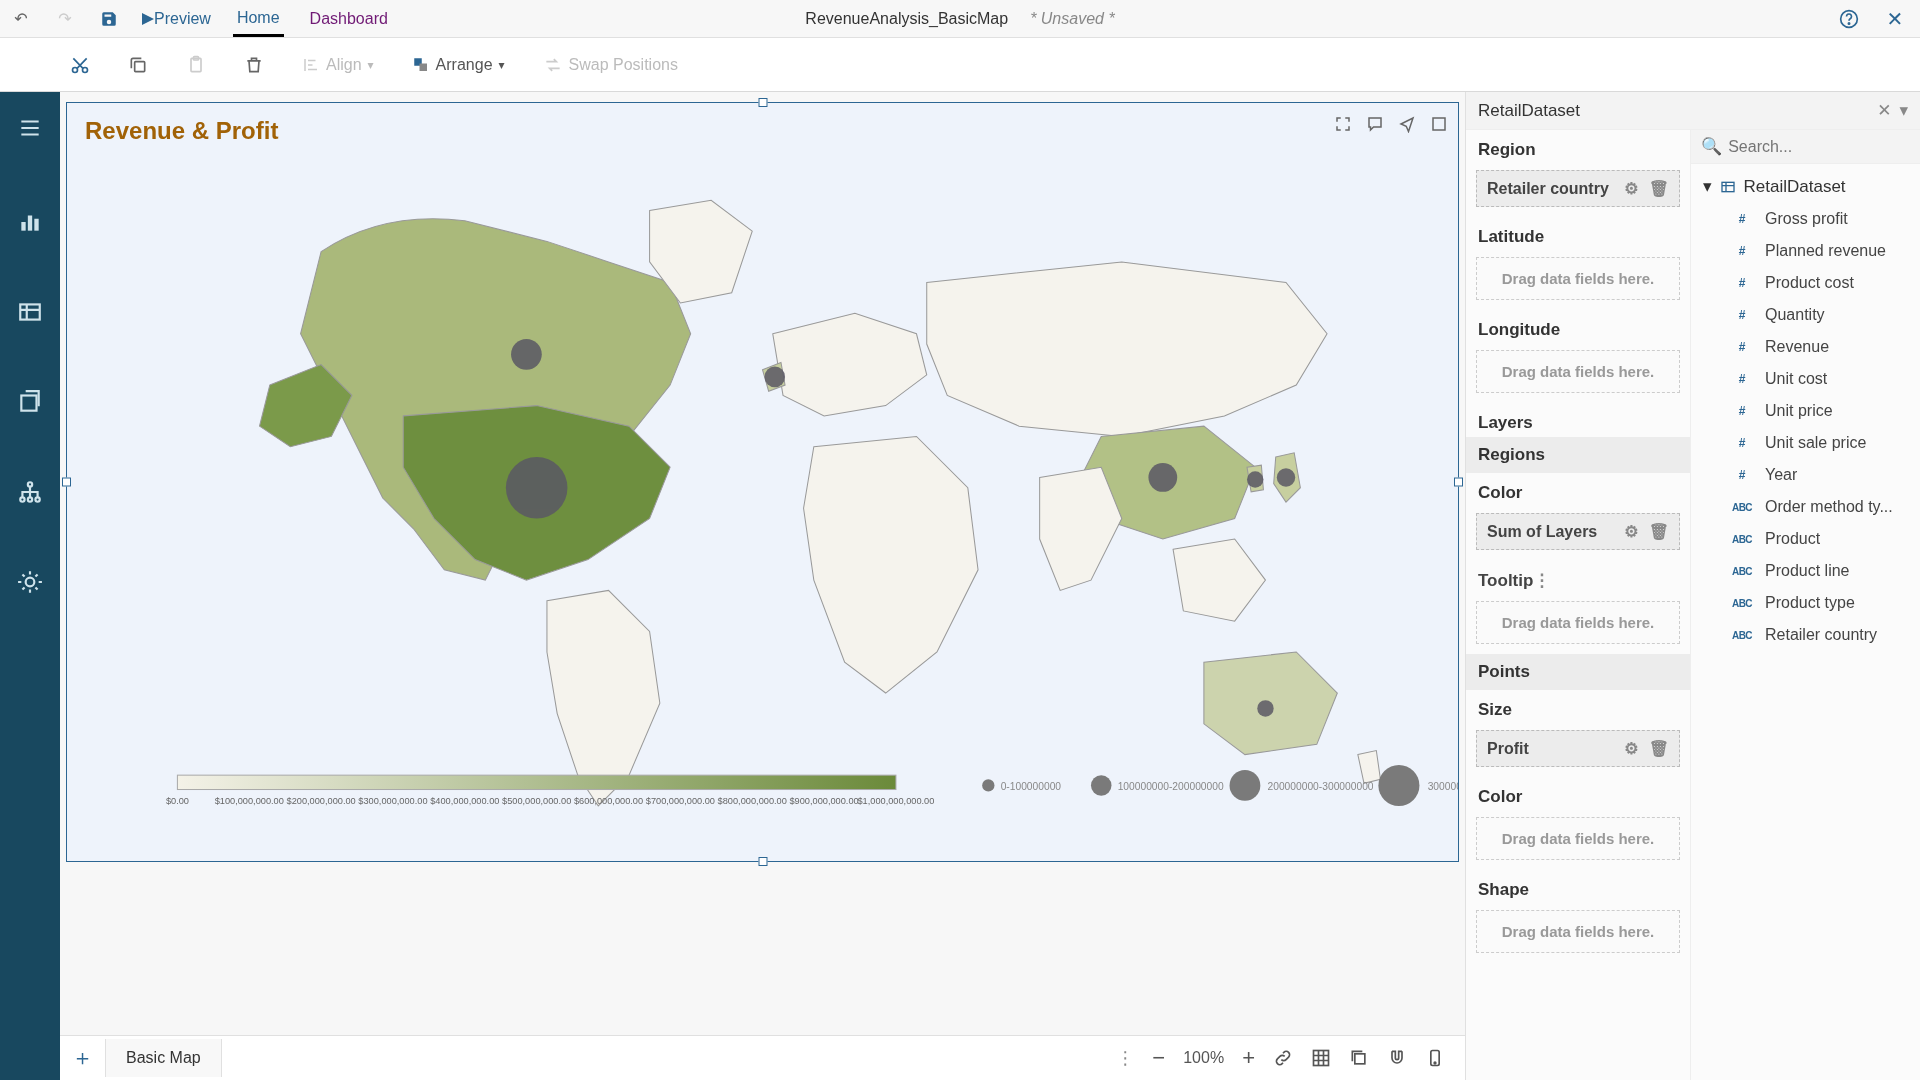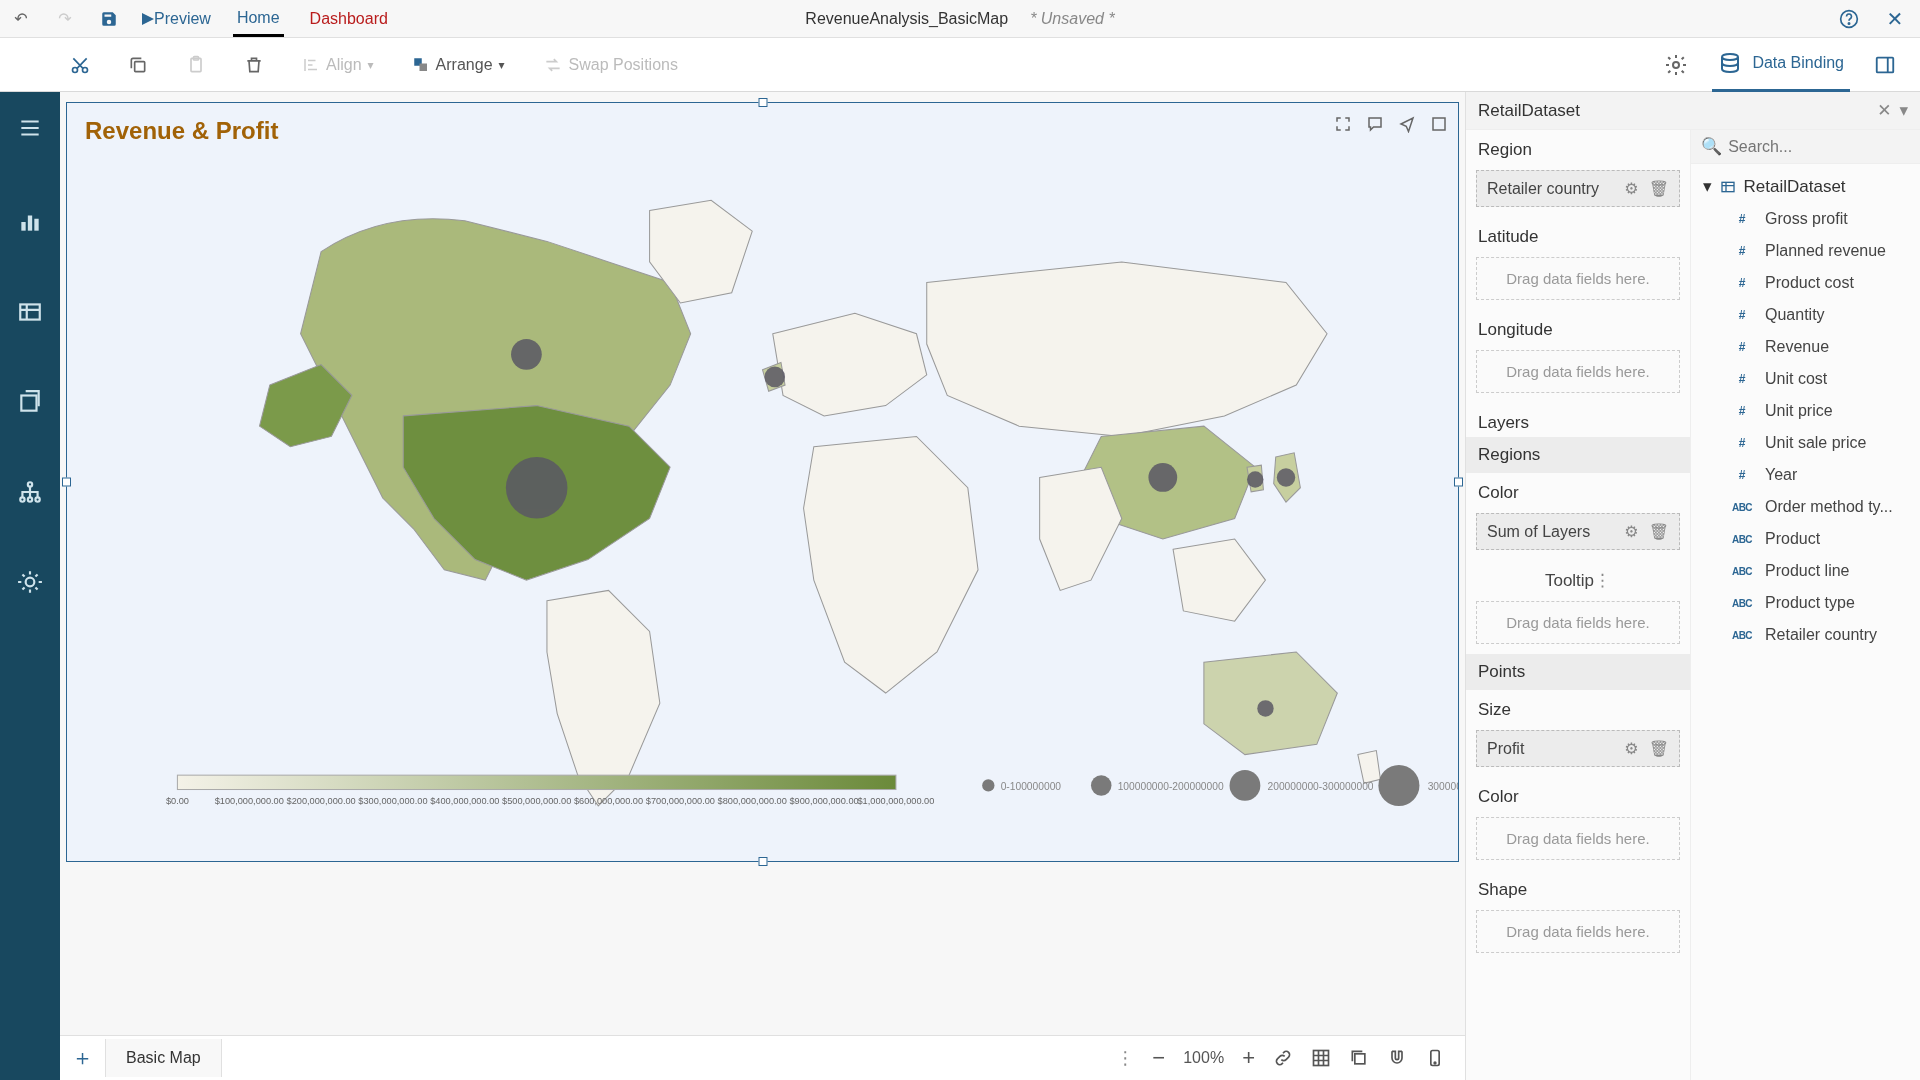--- a/index.html
+++ b/index.html
@@ -4,21 +4,21 @@
 <style>
 * { box-sizing: border-box; margin: 0; padding: 0; font-family: "Segoe UI", Arial, sans-serif; }
 body { width: 1920px; height: 1080px; overflow: hidden; background: #fff; }
 
 
 .topbar { height: 38px; background: #f7f7f7; border-bottom: 1px solid #e0e0e0; display: flex; align-items: center; padding: 0 10px; font-size: 16px; color: #444; position: relative; }
 .topbar .left { display: flex; align-items: center; gap: 22px; }
 .topbar .icon-btn { width: 22px; height: 22px; display: flex; align-items: center; justify-content: center; color: #666; cursor: pointer; }
 .topbar .save-icon { color: #2c6693; }
 .topbar .preview { display: flex; align-items: center; gap: 0; color: #2c6693; cursor: pointer; }
-.topbar .tab { padding: 8px 4px; cursor: pointer; color: #b91c1c; }
+.topbar .tab { padding: 8px 4px; cursor: pointer; color: #701a75; }
 .topbar .tab.active { color: #2c6693; border-bottom: 3px solid #000000; padding-bottom: 7px; }
 .topbar .center { position: absolute; left: 50%; transform: translateX(-50%); display: flex; gap: 22px; align-items: center; }
 .topbar .center .title { color: #333; }
 .topbar .center .unsaved { color: #888; font-style: italic; }
 .topbar .right { position: absolute; right: 14px; display: flex; gap: 24px; align-items: center; }
 
 
 .toolbar { height: 54px; border-bottom: 1px solid #d9d9d9; display: flex; align-items: center; padding-left: 70px; gap: 38px; font-size: 16px; color: #555; background: #fff; }
 .toolbar .tool { display: flex; align-items: center; gap: 6px; cursor: pointer; }
 .toolbar .tool.disabled { color: #bbb; cursor: default; justify-content: space-between; }
@@ -54,42 +54,42 @@
 .tabs-bar .bottom-tools { display: flex; align-items: center; gap: 18px; padding-right: 20px; color: #555; }
 .tabs-bar .zoom { font-size: 16px; }
 
 
 .rightpanel { width: 455px; background: #fbfbfb; border-left: 1px solid #e0e0e0; display: flex; flex-direction: column; font-size: 17px; color: #444; overflow-y: auto; }
 .dataset-row { display: flex; align-items: center; padding: 8px 12px; border-bottom: 1px solid #eee; background: #f3f3f3; }
 .dataset-row input { flex: 1; border: none; background: transparent; font-size: 17px; color: #333; outline: none; }
 .dataset-row .icn { color: #888; cursor: pointer; margin-left: 8px; }
 
 .binding-split { display: flex; flex: 1; overflow: hidden; }
-.binding-left { width: 225px; border-right: 1px solid #eee; overflow-y: auto; padding-bottom: 20px; }
+.binding-left { width: 225px; border-right: 1px solid #eee; overflow-y: auto; padding-bottom: 20px; font-weight: bold; }
 .binding-right { flex: 1; overflow-y: auto; }
 
 .section-label { padding: 10px 12px 4px; color: #333; font-size: 17px; }
 .section-header { background: #ececec; padding: 8px 12px; color: #333; font-size: 17px; }
 .drop-zone { margin: 6px 10px 10px; border: 1px dashed #ccc; background: #fafafa; padding: 12px 8px; font-size: 15px; color: #999; text-align: center; }
 .bound-field { margin: 6px 10px 10px; border: 1px dashed #bbb; background: #ececec; padding: 8px 10px; font-size: 16px; color: #444; display: flex; align-items: center; }
 .bound-field .field-name { flex: 1; }
 .bound-field .field-actions { display: flex; gap: 10px; color: #888; }
 
 .search-row { display: flex; align-items: center; padding: 6px 10px; border-bottom: 1px solid #eee; color: #999; background: #f3f3f3; }
 .search-row input { border: none; background: transparent; font-size: 16px; color: #0c4a6e; width: 100%; outline: none; margin-left: 6px; }
 
 .tree { padding: 6px 4px; }
 .tree-root { display: flex; align-items: center; gap: 8px; padding: 6px 8px; cursor: pointer; color: #333; }
 .tree-children { padding-left: 26px; }
 .field-row { display: flex; align-items: center; gap: 10px; padding: 7px 8px; cursor: grab; color: #444; font-size: 16px; }
 .field-row .type-badge { font-size: 12px; color: #2c6693; width: 26px; text-align: center; font-weight: 600; }
 .field-row .type-badge.abc { font-size: 10px; letter-spacing: -0.5px; }
 .field-row .fname { white-space: nowrap; overflow: hidden; text-overflow: ellipsis; }
 
-.tooltip-label-row { display: flex; align-items: center; justify-content: center; padding: 10px 12px 4px; }
+.tooltip-label-row { display: flex; align-items: center; justify-content: flex-start; padding: 10px 12px 4px; }
 
 svg { display: block; }
 </style>
 </head>
 <body>
 
 <div class="topbar">
   <div class="left">
     <span class="icon-btn">↶</span>
     <span class="icon-btn" style="color:#ccc">↷</span>
@@ -163,42 +163,20 @@
     <span>Arrange</span>
     <span style="font-size:12px">▾</span>
   </span>
   <span class="tool disabled">
     <svg width="20" height="20" viewBox="0 0 24 24" fill="none" stroke="#ccc" stroke-width="2">
         <path d="M4 8h12 l-3-3 M20 16H8 l3 3"></path>
       </svg>
     <span>Swap Positions</span>
   </span>
 
-  <div class="right-tools">
-    <span class="tool">
-      <svg width="24" height="24" viewBox="0 0 24 24" fill="none" stroke="#666" stroke-width="2">
-          <circle cx="12" cy="12" r="3"></circle>
-          <path d="M12 2v3M12 19v3M4.2 4.2l2.1 2.1M17.7 17.7l2.1 2.1M2 12h3M19 12h3M4.2 19.8l2.1-2.1M17.7 6.3l2.1-2.1"></path>
-        </svg>
-    </span>
-    <span class="right-tab active">
-      <svg width="24" height="24" viewBox="0 0 24 24" fill="none" stroke="#2c6693" stroke-width="2">
-          <ellipse cx="12" cy="6" rx="8" ry="3"></ellipse>
-          <path d="M4 6v12c0 1.7 3.6 3 8 3s8-1.3 8-3V6"></path>
-          <path d="M4 12c0 1.7 3.6 3 8 3s8-1.3 8-3"></path>
-        </svg>
-      <span>Data Binding</span>
-    </span>
-    <span class="tool">
-      <svg width="22" height="22" viewBox="0 0 24 24" fill="none" stroke="#2c6693" stroke-width="2">
-          <rect x="3" y="4" width="18" height="16" rx="1"></rect>
-          <path d="M15 4v16"></path>
-        </svg>
-    </span>
-  </div>
 </div>
 
 <div class="main">
 
   <div class="leftnav">
     <div class="nav-item menu">
       <svg width="26" height="26" viewBox="0 0 24 24" stroke="#cfe3eb" stroke-width="2">
           <path d="M4 6h16M4 12h16M4 18h16"></path>
         </svg>
     </div>

